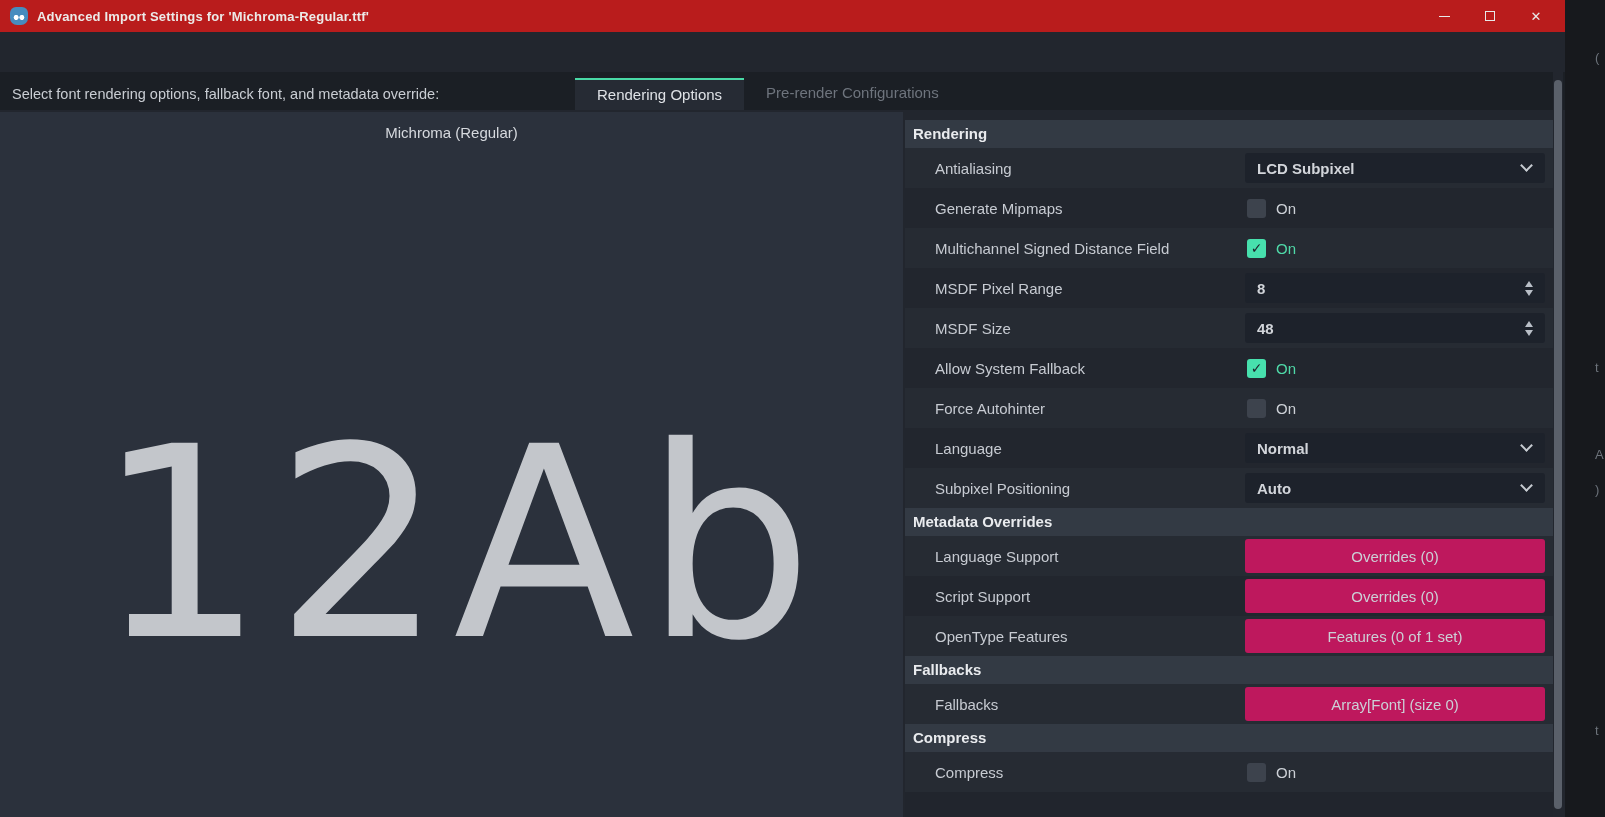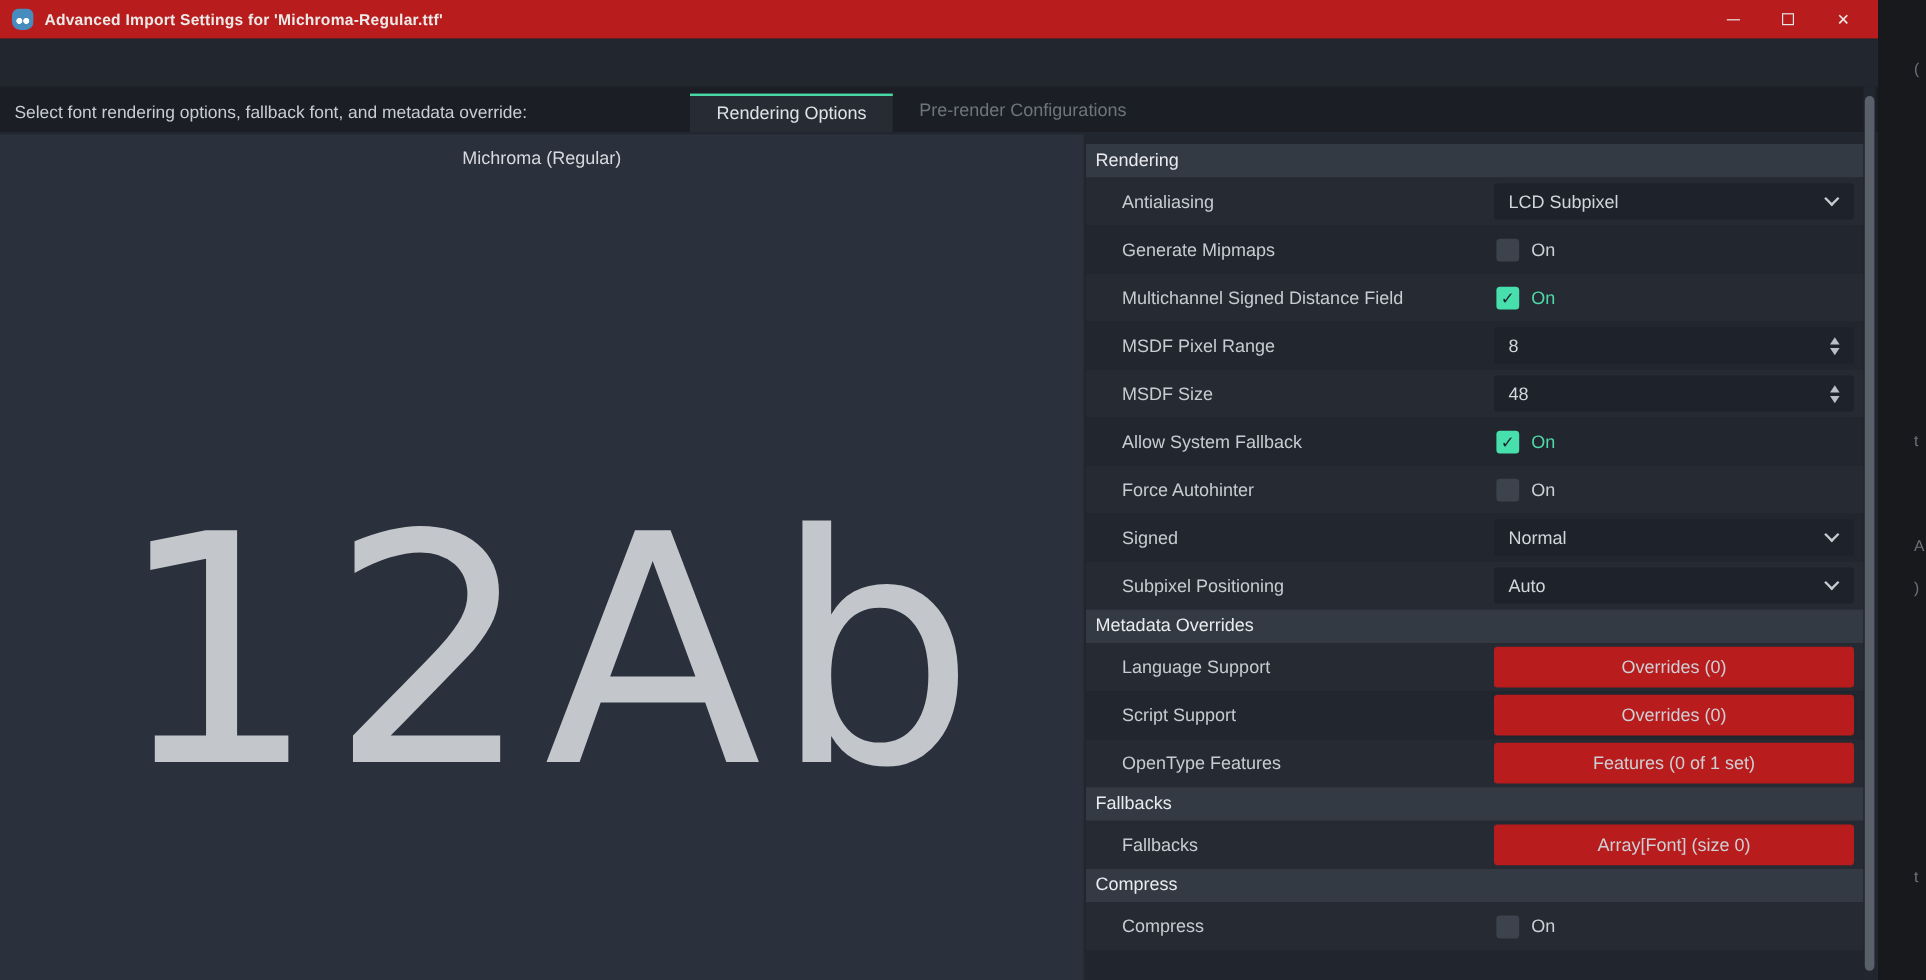--- a/index.html
+++ b/index.html
@@ -35,48 +35,48 @@
   .preview { position:absolute; left:0; top:112px; width:903px; height:705px; background:#2b313c; }
   .preview-name { position:absolute; top:12px; width:100%; text-align:center;
                   color:#d6d9de; font-size:15px; }
   .preview-sample { position:absolute; top:300px; width:100%; text-align:center;
                     font-family:"DejaVu Sans","Liberation Sans",sans-serif;
                     font-size:265px; line-height:1; letter-spacing:10px; color:#c3c6cb;padding-left:16px; }
 
   
   .inspector { position:absolute; left:905px; top:120px; width:648px; height:697px; background:#21252d; }
   .section-header { height:28px; line-height:28px; background:#333a44; color:#e9ebee;
-                    font-size:15px; font-weight:normal; padding-left:8px; }
+                    font-size:15px; font-weight:bold; padding-left:8px; }
   .prop-row { height:40px; display:flex; align-items:center; }
   .row-a { background:#262b33; }
   .row-b { background:#22262e; }
   .prop-label { flex:0 0 336px; padding-left:30px; color:#c7cbd2; font-size:15px;
                 white-space:nowrap; overflow:hidden; }
   .prop-value { flex:1; display:flex; align-items:center; padding:0 8px 0 4px; }
 
   .dropdown, .spinner { width:100%; height:30px; background:#1d222b; border-radius:3px;
                         display:flex; align-items:center; cursor:pointer; }
-  .dd-text { padding-left:12px; color:#d2d5da; font-size:15px; flex:1; }
+  .dd-text { padding-left:12px; color:#d2d5da; font-size:15px; flex:1;font-weight:bold; }
   .chevron { width:9px; height:9px; border-right:2px solid #c6cbd1; border-bottom:2px solid #c6cbd1;
              transform:rotate(45deg); margin:-5px 14px 0 0; flex:0 0 auto; }
   .spin-arrows { display:flex; flex-direction:column; align-items:center; gap:3px;
                  margin-right:12px; cursor:pointer; }
   .tri-up { width:0; height:0; border-left:4.5px solid transparent; border-right:4.5px solid transparent;
             border-bottom:6px solid #b9bfc7; }
   .tri-down { width:0; height:0; border-left:4.5px solid transparent; border-right:4.5px solid transparent;
               border-top:6px solid #b9bfc7; }
 
   .checkbox { width:19px; height:19px; border-radius:3px; background:#3d434d; margin-left:2px;
               display:flex; align-items:center; justify-content:center; cursor:pointer; flex:0 0 auto; }
   .checkbox.checked { background:#47e0ad; }
   .check-mark { color:#1d222b; font-size:14px; font-weight:bold; line-height:1; }
   .check-label { margin-left:10px; color:#ccd0d6; font-size:15px; }
   .check-label.on-teal { color:#4fd9a8; }
 
-  .wide-btn { width:100%; height:34px; background:#b91c1c; border:none; border-radius:3px;
+  .wide-btn { width:100%; height:34px; background:#be185d; border:none; border-radius:3px;
               color:#ccd0d6; font-size:15px; cursor:pointer;
               font-family:"Liberation Sans","DejaVu Sans",sans-serif; }
 
   
   .scrollbar { position:absolute; left:1553px; top:72px; width:10px; height:745px; background:#22262e; }
   .scroll-handle { position:absolute; left:1px; top:8px; width:8px; height:729px;
                    background:#5a606a; border-radius:4px; cursor:pointer; }
 
   
   .right-strip { position:absolute; left:1565px; top:0; width:40px; height:817px; background:#17191d; }
@@ -186,21 +186,21 @@
 
     <div class="prop-row row-a">
       <div class="prop-label">Force Autohinter</div>
       <div class="prop-value">
         <span class="checkbox"></span>
         <span class="check-label">On</span>
       </div>
     </div>
 
     <div class="prop-row row-b">
-      <div class="prop-label">Signed</div>
+      <div class="prop-label">Language</div>
       <div class="prop-value">
         <div class="dropdown">
           <span class="dd-text">Normal</span>
           <span class="chevron"></span>
         </div>
       </div>
     </div>
 
     <div class="prop-row row-a">
       <div class="prop-label">Subpixel Positioning</div>

